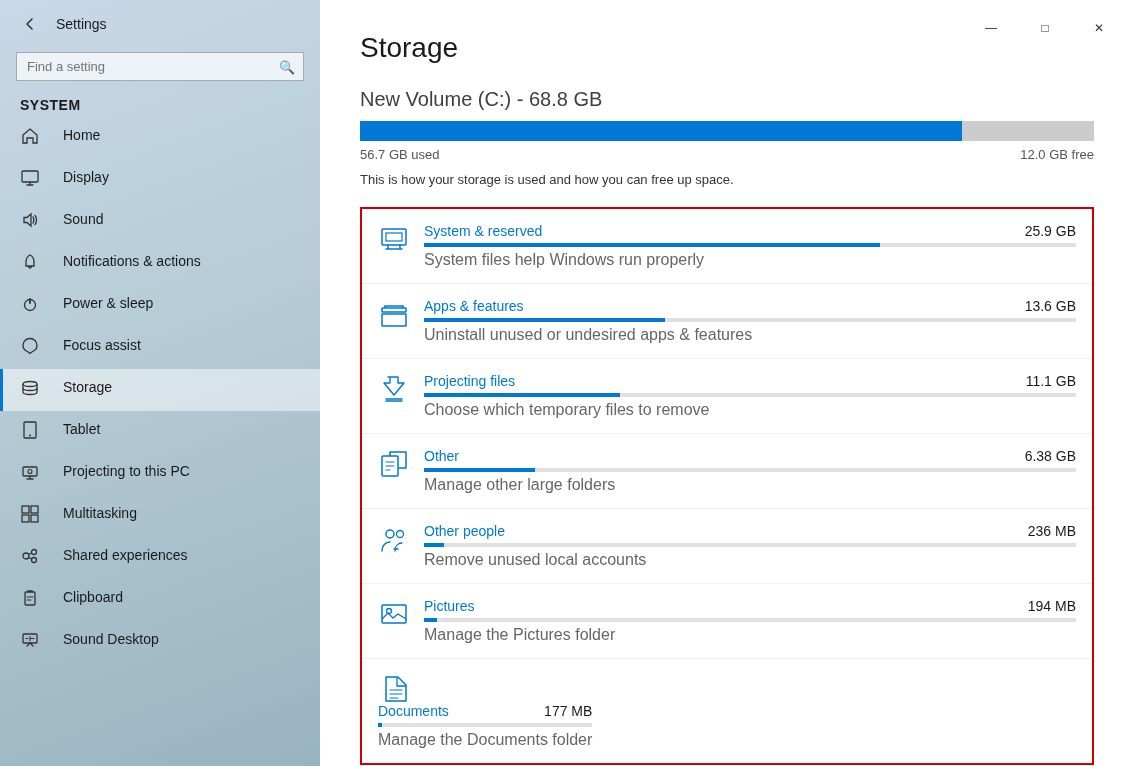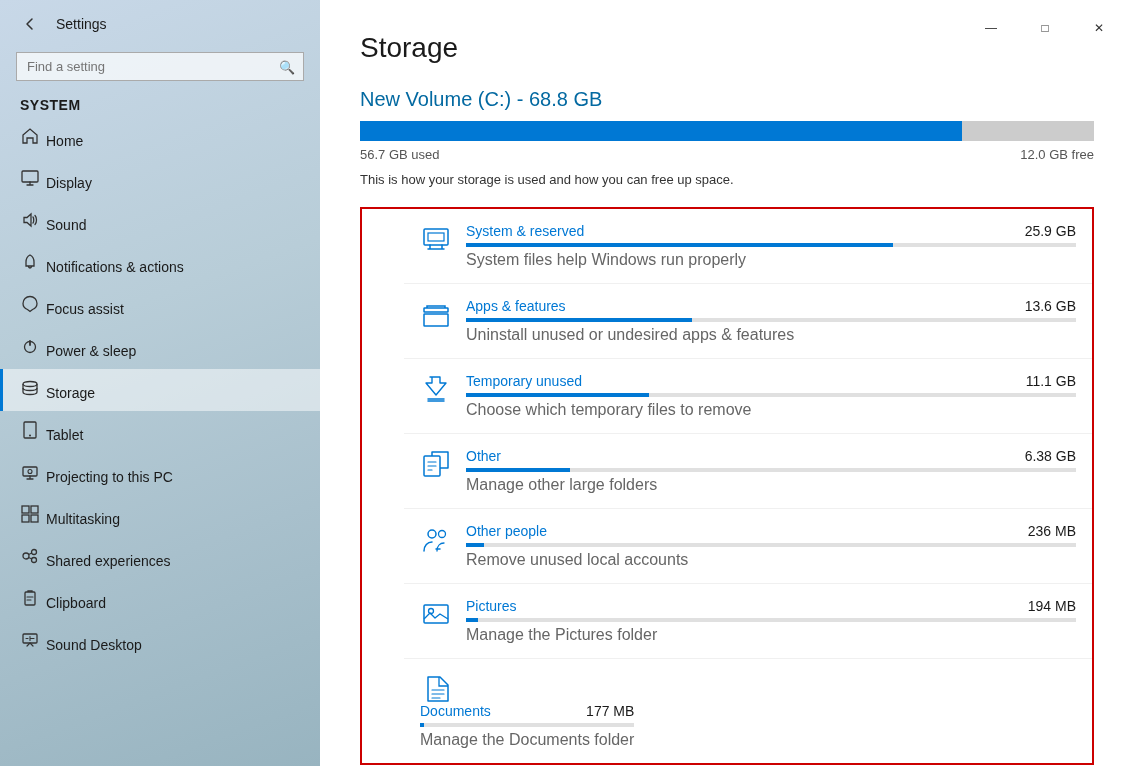--- a/index.html
+++ b/index.html
@@ -58,23 +58,23 @@
     .sidebar-section-label {
       font-size: 14px;
       font-weight: 700;
       color: #1a1a1a;
       padding: 8px 20px 4px 20px;
       text-transform: uppercase;
       letter-spacing: 0.5px;
     }
     .nav-item {
       display: flex;
-      align-items: flex-end;
+      align-items: flex-start;
       padding: 10px 20px;
-      gap: 6px;
+      gap: 23px;
       cursor: pointer;
       color: #1a1a1a;
       font-size: 14px;
       transition: background 0.1s;
     }
     .nav-item.active {
       background: rgba(255,255,255,0.5);
       border-left: 3px solid #0078d4;
       padding-left: 17px;
     }
@@ -113,21 +113,21 @@
 
     .page-title {
       font-size: 28px;
       font-weight: 300;
       color: #1a1a1a;
       margin-bottom: 24px;
     }
     .volume-title {
       font-size: 20px;
       font-weight: 400;
-      color: #0369a1;
+      color: #404040;
       margin-bottom: 10px;
     }
     .storage-bar-container {
       width: 100%;
       height: 20px;
       background: #ccc;
       margin-bottom: 6px;
       position: relative;
       overflow: hidden;
     }
@@ -156,21 +156,20 @@
       padding: 0;
       margin-bottom: 16px;
     }
     .storage-item {
       display: flex;
       align-items: flex-start;
       padding: 14px 16px;
       border-bottom: 1px solid #f0f0f0;
       cursor: pointer;
       transition: background 0.1s;
-      margin-left: 42px;
     }
     .storage-item:last-child { border-bottom: none; flex-direction: column; }
     .storage-item-icon {
       width: 32px;
       min-width: 32px;
       margin-right: 14px;
       margin-top: 2px;
       display: flex;
       align-items: center;
       justify-content: center;
@@ -266,34 +265,34 @@
         <path d="M9 2C9 2 5 4 5 9V13H13V9C13 4 9 2 9 2Z" stroke="#333" stroke-width="1.3" fill="none"></path>
         <path d="M7.5 13C7.5 14 8 15 9 15C10 15 10.5 14 10.5 13" stroke="#333" stroke-width="1.3"></path>
       </svg>
     </span>
     <span class="nav-label">Notifications &amp; actions</span>
   </div>
 
   <div class="nav-item">
     <span class="nav-icon">
       <svg width="18" height="18" viewBox="0 0 18 18" fill="none">
-        <path d="M9 1.5C13 1.5 16 4.5 16 8.5C16 11 14 13.5 11.5 14.5L9 16.5L6.5 14.5C4 13.5 2 11 2 8.5C2 4.5 5 1.5 9 1.5Z" stroke="#333" stroke-width="1.3" fill="none"></path>
-      </svg>
-    </span>
-    <span class="nav-label">Focus assist</span>
-  </div>
-
-  <div class="nav-item">
-    <span class="nav-icon">
-      <svg width="18" height="18" viewBox="0 0 18 18" fill="none">
         <circle cx="9" cy="10" r="5.5" stroke="#333" stroke-width="1.3"></circle>
         <path d="M9 4V8" stroke="#333" stroke-width="1.8" stroke-linecap="round"></path>
       </svg>
     </span>
     <span class="nav-label">Power &amp; sleep</span>
+  </div>
+
+  <div class="nav-item">
+    <span class="nav-icon">
+      <svg width="18" height="18" viewBox="0 0 18 18" fill="none">
+        <path d="M9 1.5C13 1.5 16 4.5 16 8.5C16 11 14 13.5 11.5 14.5L9 16.5L6.5 14.5C4 13.5 2 11 2 8.5C2 4.5 5 1.5 9 1.5Z" stroke="#333" stroke-width="1.3" fill="none"></path>
+      </svg>
+    </span>
+    <span class="nav-label">Focus assist</span>
   </div>
 
   <div class="nav-item active">
     <span class="nav-icon">
       <svg width="18" height="18" viewBox="0 0 18 18" fill="none">
         <ellipse cx="9" cy="5" rx="7" ry="2.5" stroke="#333" stroke-width="1.3"></ellipse>
         <path d="M2 5V13C2 14.4 5.1 15.5 9 15.5C12.9 15.5 16 14.4 16 13V5" stroke="#333" stroke-width="1.3"></path>
         <path d="M2 9C2 10.4 5.1 11.5 9 11.5C12.9 11.5 16 10.4 16 9" stroke="#333" stroke-width="1.3"></path>
       </svg>
     </span>
@@ -436,21 +435,21 @@
     <div class="storage-item">
       <div class="storage-item-icon">
         <svg width="28" height="28" viewBox="0 0 28 28" fill="none">
           <path d="M8 2H18V8H24L14 20L4 8H10V2Z" stroke="#0078d4" stroke-width="1.4" fill="none" stroke-linejoin="round"></path>
           <path d="M6 24H22" stroke="#0078d4" stroke-width="1.5" stroke-linecap="round"></path>
           <path d="M6 26H22" stroke="#0078d4" stroke-width="1.5" stroke-linecap="round"></path>
         </svg>
       </div>
       <div class="storage-item-content">
         <div class="storage-item-header">
-          <span class="storage-item-name">Temporary unused</span>
+          <span class="storage-item-name">Projecting files</span>
           <span class="storage-item-size">11.1 GB</span>
         </div>
         <div class="storage-item-bar">
           <div class="storage-item-bar-fill" style="width: 30%"></div>
         </div>
         <span class="storage-item-desc">Choose which temporary files to remove</span>
       </div>
     </div>
 
     <div class="storage-item">

